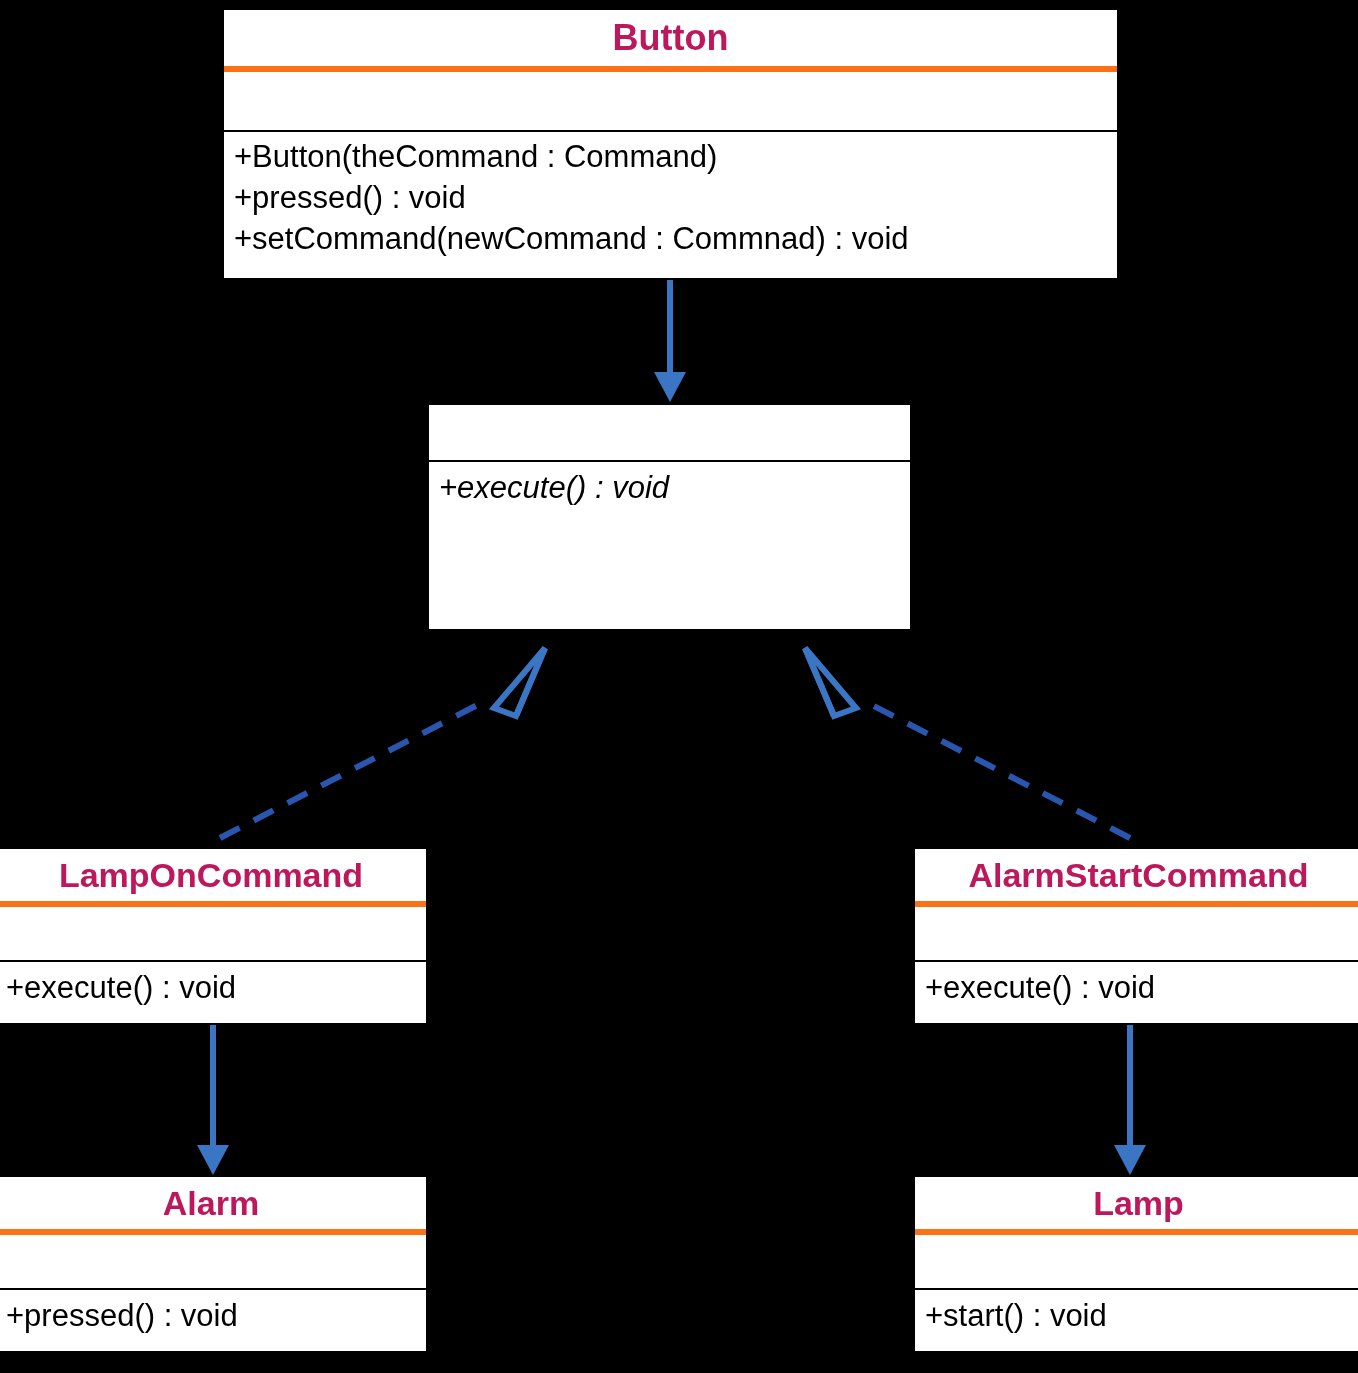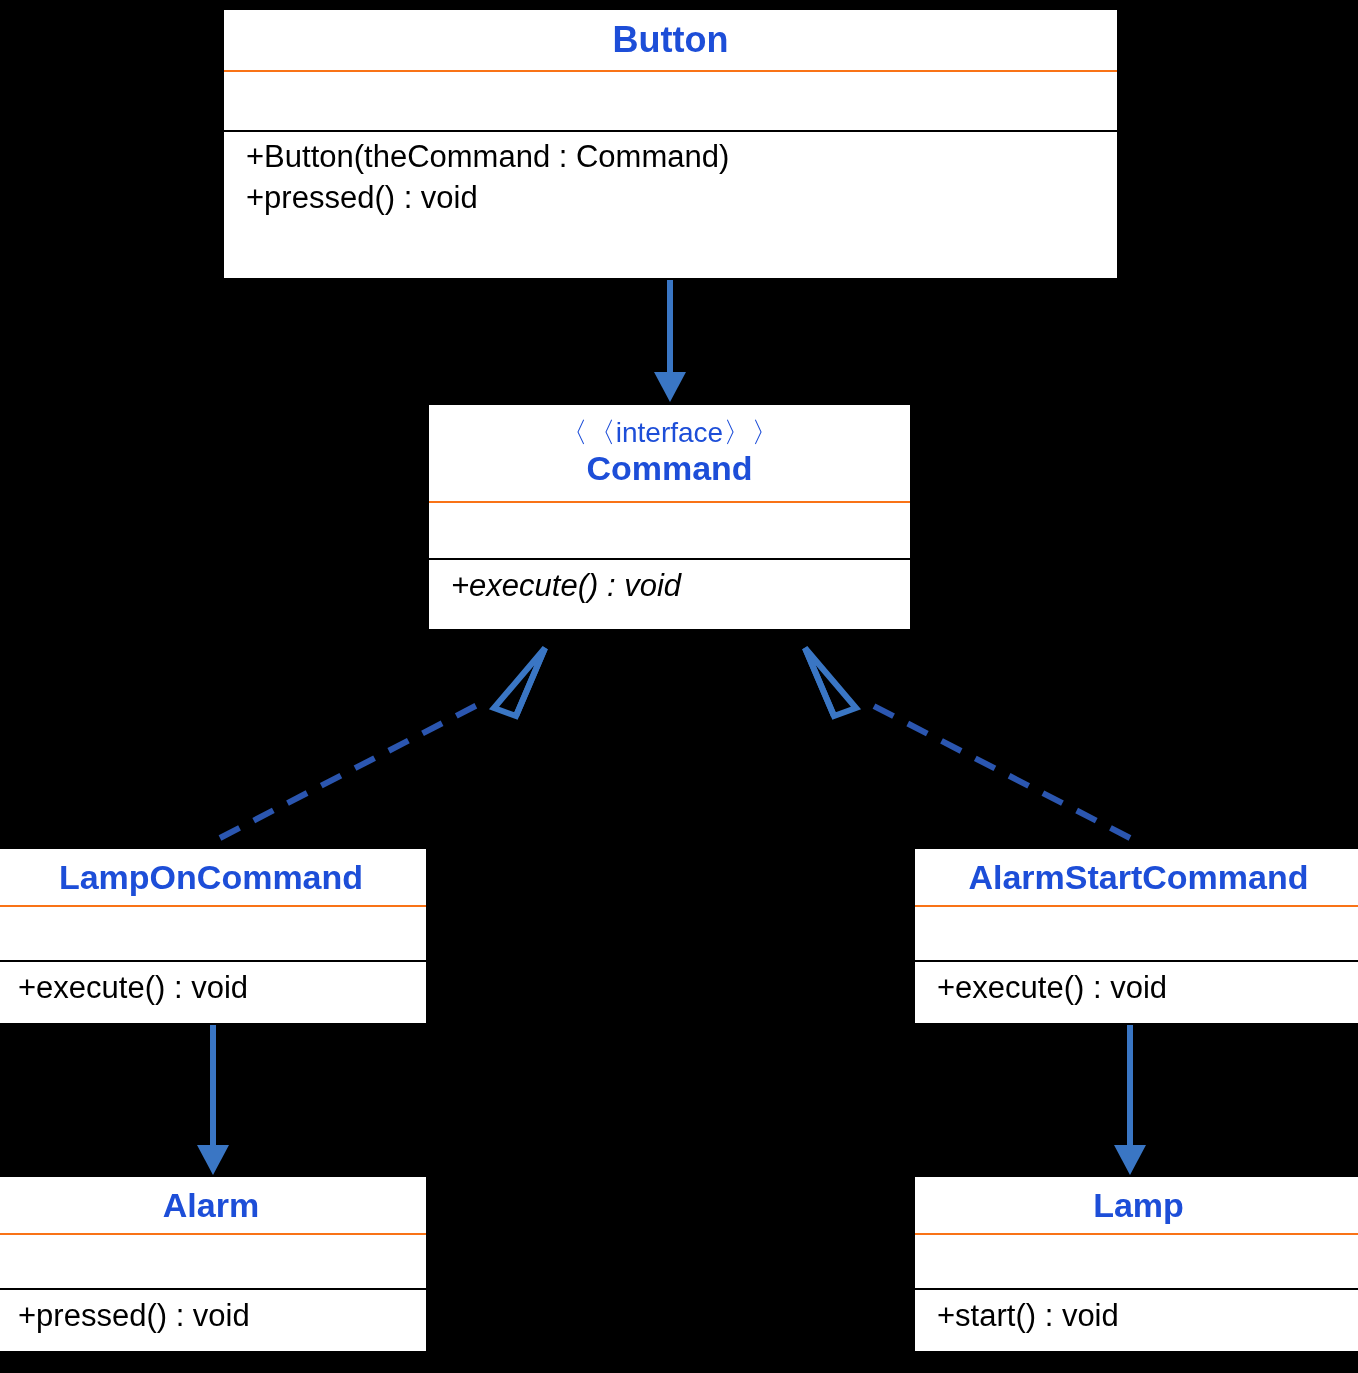--- a/index.html
+++ b/index.html
@@ -17,40 +17,40 @@
   }
   .uml-class {
     position: absolute;
     background: #ffffff;
     border: 2px solid #000000;
     box-sizing: border-box;
   }
   .uml-name {
     text-align: center;
     font-weight: bold;
-    color: #1d4ed8;
-    border-bottom: 2px solid #f97316;
+    color: #be185d;
+    border-bottom: 6px solid #f97316;
     box-sizing: border-box;
     display: flex;
     flex-direction: column;
     align-items: center;
     justify-content: center;
   }
   .stereotype {
     font-weight: normal;
     font-size: 28px;
     line-height: 1.1;
   }
   .uml-attrs {
     border-bottom: 2px solid #000000;
     box-sizing: border-box;
   }
   .uml-ops {
     box-sizing: border-box;
-    padding: 4px 22px;
+    padding: 4px 10px;
     color: #000000;
   }
   .op-line {
     white-space: nowrap;
   }
   .italic {
     font-style: italic;
   }
   svg.edges {
     position: absolute;
@@ -97,28 +97,25 @@
   </svg>
 
   <div class="uml-class" style="left:222px; top:8px; width:897px; height:272px;">
     <div class="uml-name" style="height:62px; font-size:36px;">
       <span>Button</span>
     </div>
     <div class="uml-attrs" style="height:60px;"></div>
     <div class="uml-ops" style="font-size:31px; line-height:1.33;">
       <div class="op-line">+Button(theCommand : Command)</div>
       <div class="op-line">+pressed() : void</div>
+      <div class="op-line">+setCommand(newCommand : Commnad) : void</div>
     </div>
   </div>
 
   <div class="uml-class" style="left:427px; top:403px; width:485px; height:228px;">
-    <div class="uml-name" style="height:98px; font-size:34px;">
-      <span class="stereotype">〈〈interface〉〉</span>
-      <span>Command</span>
-    </div>
     <div class="uml-attrs" style="height:57px;"></div>
     <div class="uml-ops italic" style="font-size:31px; line-height:1.4;">
       <div class="op-line">+execute() : void</div>
     </div>
   </div>
 
   <div class="uml-class" style="left:-6px; top:847px; width:434px; height:178px;">
     <div class="uml-name" style="height:58px; font-size:34px;">
       <span>LampOnCommand</span>
     </div>

